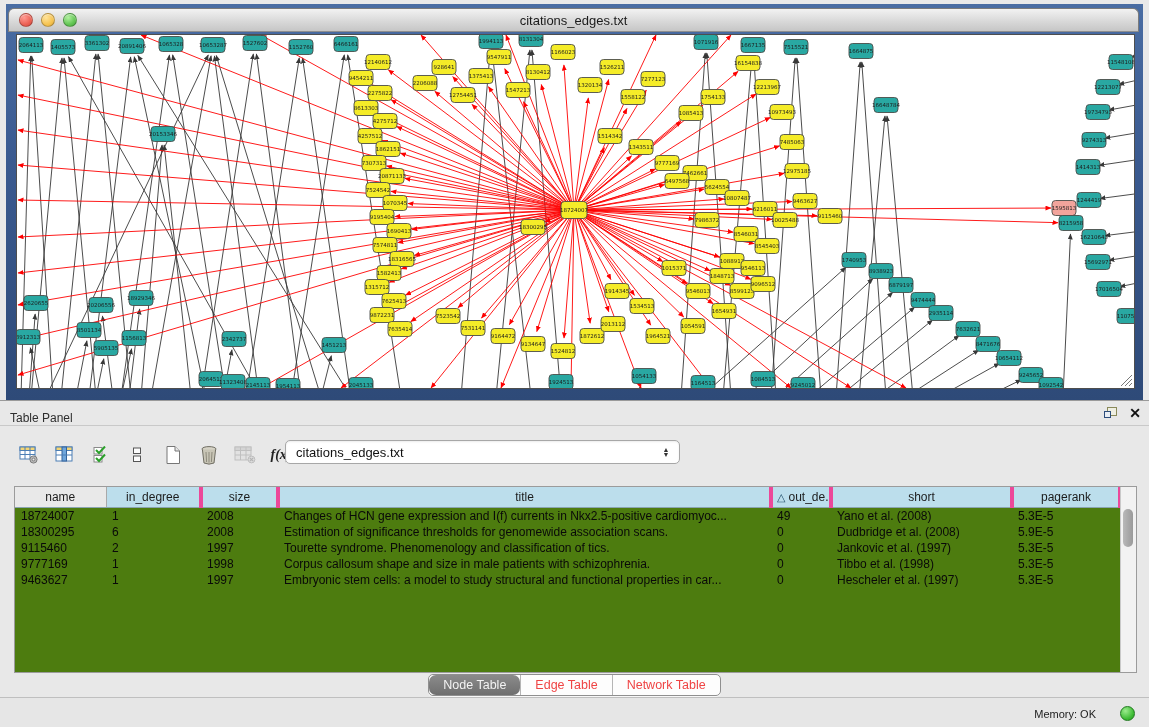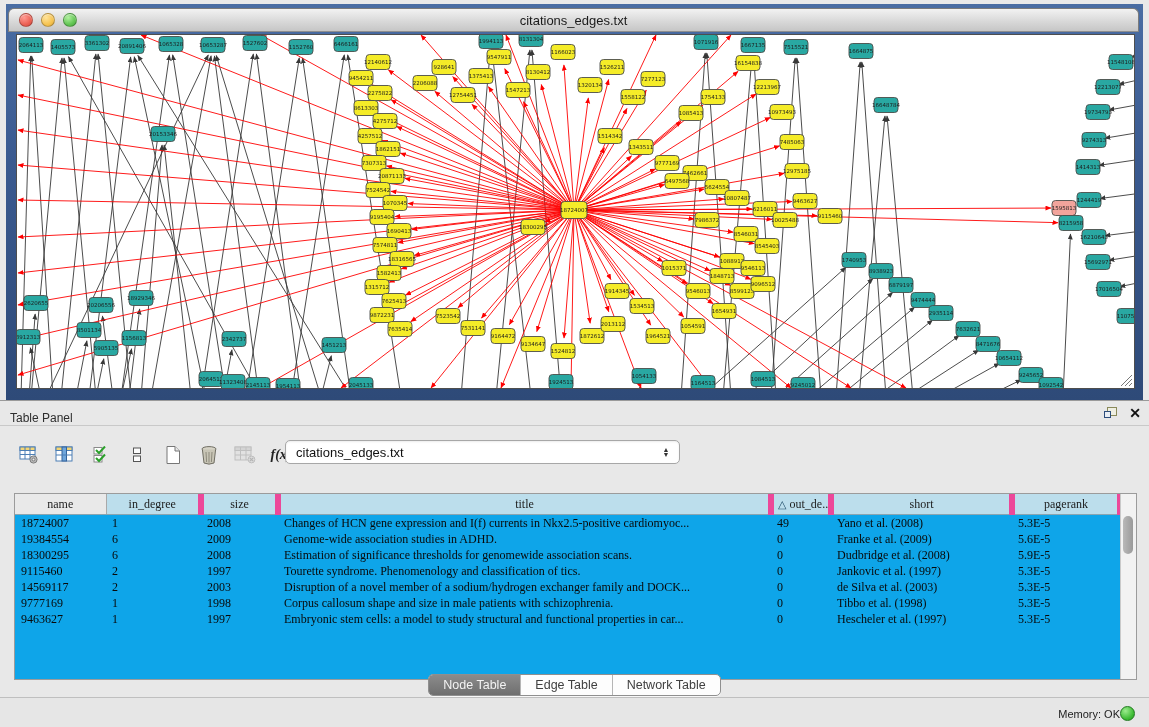--- a/index.html
+++ b/index.html
@@ -30,39 +30,39 @@
   .close-x{font-size:14px;font-weight:bold;color:#111;line-height:14px;cursor:pointer;}
   .toolbar{position:absolute;left:0;top:36px;width:100%;height:36px;display:flex;align-items:center;}
   .tool-btn{width:30px;height:26px;margin-left:6px;display:flex;align-items:center;justify-content:center;cursor:pointer;}
   .tool-btn:first-child{margin-left:14px;}
   .fx-btn{font-family:"Liberation Serif",serif;font-style:italic;font-weight:bold;font-size:14px;color:#222;}
   .combo{position:absolute;left:285px;top:3px;width:393px;height:22px;background:#fff;border:1px solid #a7a7a7;
     border-radius:5px;display:flex;align-items:center;box-shadow:inset 0 1px 2px rgba(0,0,0,.08);cursor:pointer;}
   .combo-text{flex:1;margin-left:10px;font-size:13px;color:#111;white-space:nowrap;overflow:hidden;}
   .combo-arrows{width:18px;display:flex;flex-direction:column;align-items:center;line-height:5px;font-size:7px;color:#333;margin-right:4px;}
   
-  .tableWrap{position:absolute;left:14px;top:92px;width:1121px;height:185px;background:#0ea5e9;border:1px solid #9b9b9b;overflow:hidden;font-family:Liberation Serif, serif;}
+  .tableWrap{position:absolute;left:14px;top:85px;width:1121px;height:185px;background:#4d7c0f;border:1px solid #9b9b9b;overflow:hidden;}
   table.grid{border-collapse:collapse;table-layout:fixed;width:1105px;font-size:12px;}
-  table.grid th{height:20px;background:#bcdeec;border-right:6px solid #ec4899;border-bottom:1px solid #8aa5b1;
+  table.grid th{height:20px;background:#bcdeec;border-right:4px solid #ec4899;border-bottom:1px solid #8aa5b1;
     font-weight:normal;color:#1c1c1c;text-align:center;padding:0 4px;overflow:hidden;white-space:nowrap;cursor:pointer;}
   table.grid th.first{background:#e9e9e9;border-right:1px solid #a9a9a9;}
   table.grid td{height:16px;padding:0 0 0 6px;color:#090909;white-space:nowrap;overflow:hidden;cursor:default;}
   .sort-glyph{display:inline-block;margin-right:3px;font-size:11px;color:#23506b;}
   .vscroll{position:absolute;right:0;top:0;width:15px;height:185px;background:#f2f2f2;border-left:1px solid #c9c9c9;}
   .vthumb{position:absolute;left:2px;top:22px;width:10px;height:38px;border-radius:6px;background:linear-gradient(90deg,#b9b9b9,#9a9a9a);cursor:pointer;}
   
   .tabbar{position:absolute;left:0;top:272px;width:100%;height:24px;display:flex;align-items:center;justify-content:center;}
   .seg{display:inline-flex;border:1px solid #8f8f8f;border-radius:5px;overflow:hidden;background:#fdfdfd;height:20px;box-shadow:0 1px 0 rgba(255,255,255,.7);}
-  .seg .tab{display:flex;align-items:center;padding:0 14px;font-size:12.5px;color:#404040;border-left:1px solid #b5b5b5;cursor:pointer;}
-  .seg .tab:first-child{border-left:none;}
+  .seg .tab{display:flex;align-items:center;padding:0 14px;font-size:12.5px;color:#ef4444;border-left:1px solid #b5b5b5;cursor:pointer;}
+  .seg .tab:first-child{border-left:none;border-radius:7px;}
   .seg .tab.active{background:linear-gradient(180deg,#8b8b8b,#6f6f6f);color:#f3f3f3;}
   
   .statusbar{position:absolute;left:0;top:296px;width:100%;height:31px;background:#e6e6e6;border-top:1px solid #bfbfbf;
     display:flex;align-items:center;justify-content:flex-end;}
-  .memlabel{font-size:11px;color:#222;margin-right:0;}
+  .memlabel{font-size:11px;color:#222;margin-right:24px;}
   .memdot{width:13px;height:13px;border-radius:50%;margin-right:14px;cursor:pointer;
     background:radial-gradient(circle at 35% 30%,#9cec8e,#3dbb34 65%,#2b9a26);border:1px solid #1f7a1e;}
   .ticon{display:block;}
 </style>
 </head>
 <body>
 
 <div class="app">
 
   <div class="desktop">
@@ -909,53 +909,35 @@
             <tr>
               <td>18724007</td>
               <td>1</td>
               <td>2008</td>
               <td>Changes of HCN gene expression and I(f) currents in Nkx2.5-positive cardiomyoc...</td>
               <td>49</td>
               <td>Yano et al. (2008)</td>
               <td>5.3E-5</td>
             </tr>
             <tr>
-              <td>19384554</td>
-              <td>6</td>
-              <td>2009</td>
-              <td>Genome-wide association studies in ADHD.</td>
-              <td>0</td>
-              <td>Franke et al. (2009)</td>
-              <td>5.6E-5</td>
-            </tr>
-            <tr>
               <td>18300295</td>
               <td>6</td>
               <td>2008</td>
               <td>Estimation of significance thresholds for genomewide association scans.</td>
               <td>0</td>
               <td>Dudbridge et al. (2008)</td>
               <td>5.9E-5</td>
             </tr>
             <tr>
               <td>9115460</td>
               <td>2</td>
               <td>1997</td>
               <td>Tourette syndrome. Phenomenology and classification of tics.</td>
               <td>0</td>
               <td>Jankovic et al. (1997)</td>
-              <td>5.3E-5</td>
-            </tr>
-            <tr>
-              <td>14569117</td>
-              <td>2</td>
-              <td>2003</td>
-              <td>Disruption of a novel member of a sodium/hydrogen exchanger family and DOCK...</td>
-              <td>0</td>
-              <td>de Silva et al. (2003)</td>
               <td>5.3E-5</td>
             </tr>
             <tr>
               <td>9777169</td>
               <td>1</td>
               <td>1998</td>
               <td>Corpus callosum shape and size in male patients with schizophrenia.</td>
               <td>0</td>
               <td>Tibbo et al. (1998)</td>
               <td>5.3E-5</td>

